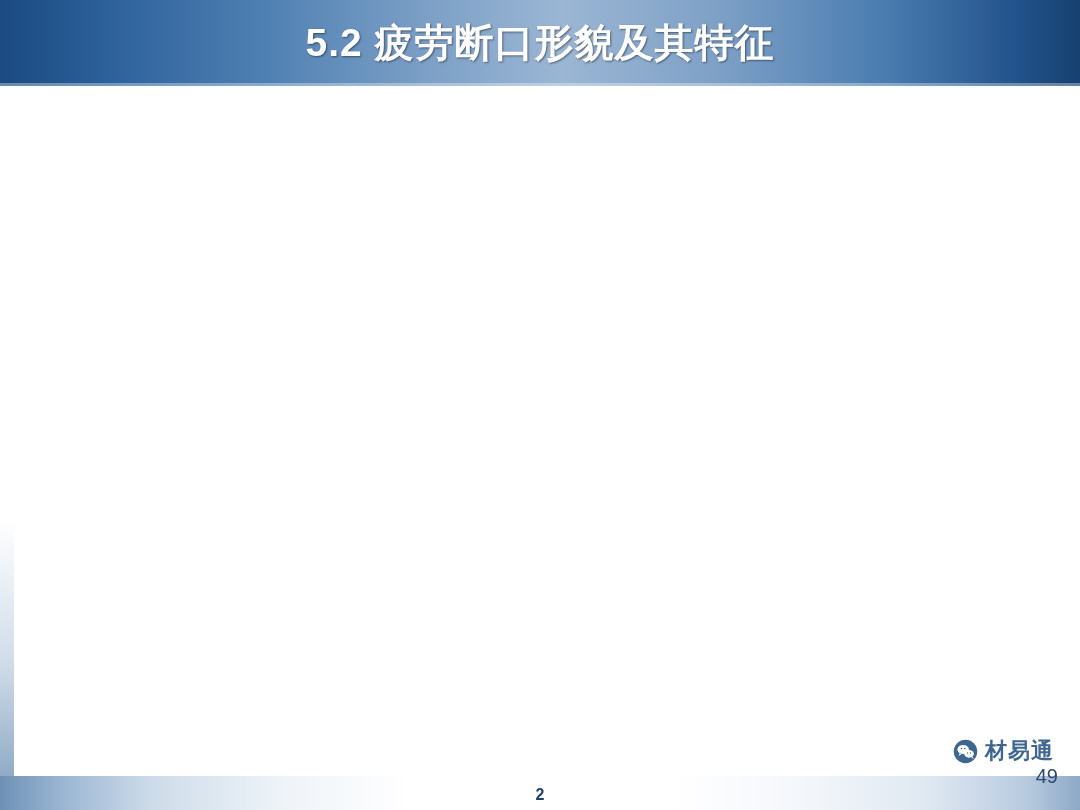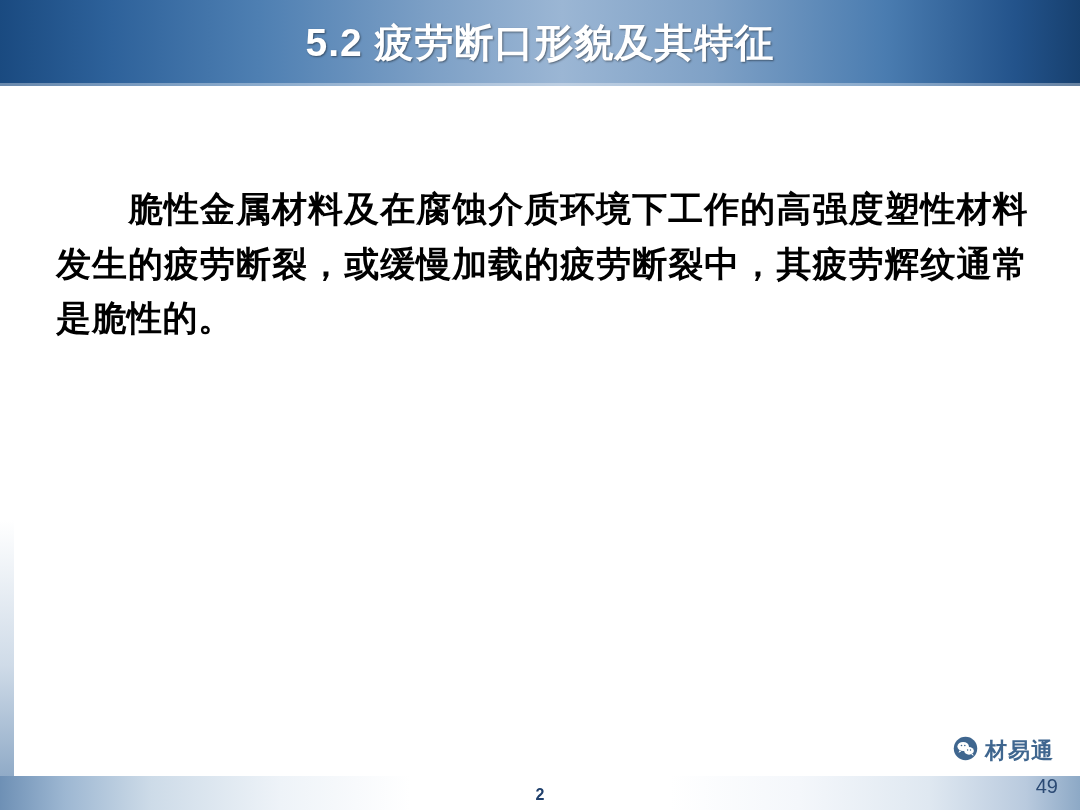--- a/index.html
+++ b/index.html
@@ -113,31 +113,31 @@
     bottom: 6px;
     width: 1080px;
     text-align: center;
     font-size: 16px;
     font-weight: bold;
     color: #1f3f6b;
   }
   .page-right {
     position: absolute;
     right: 22px;
-    bottom: 12px;
+    bottom: 22px;
     font-size: 20px;
     color: #2b4a74;
   }
   
   .watermark {
     position: absolute;
     right: 26px;
     bottom: 44px;
     display: flex;
-    align-items: flex-start;
+    align-items: center;
     gap: 7px;
     color: #2f5a86;
     font-size: 22px;
     font-weight: bold;
     opacity: 0.92;
   }
   .wechat-icon {
     width: 25px;
     height: 25px;
     flex: 0 0 auto;
@@ -152,21 +152,20 @@
 
 <div class="slide">
 
   <div class="title-bar">
     <div class="title-text">5.2  疲劳断口形貌及其特征</div>
   </div>
 
   <div class="edge-left"></div>
 
   <div class="body">
-    <p class="para p2">脆性金属材料及在腐蚀介质环境下工作的高强度塑性材料发生的疲劳断裂，或缓慢加载的疲劳断裂中，其疲劳辉纹通常是脆性的。</p>
   </div>
 
   <div class="edge-bottom"></div>
 
   <div class="watermark">
     <svg class="wechat-icon" viewBox="0 0 32 32">
       <circle cx="16" cy="16" r="15" fill="#2f5a86"></circle>
       <ellipse cx="13" cy="13.5" rx="7.4" ry="5.8" fill="#ffffff"></ellipse>
       <path d="M8.5 18.2 L7 21.4 L10.6 19.8 Z" fill="#ffffff"></path>
       <ellipse cx="20.5" cy="19" rx="6.2" ry="4.9" fill="#ffffff"></ellipse>

